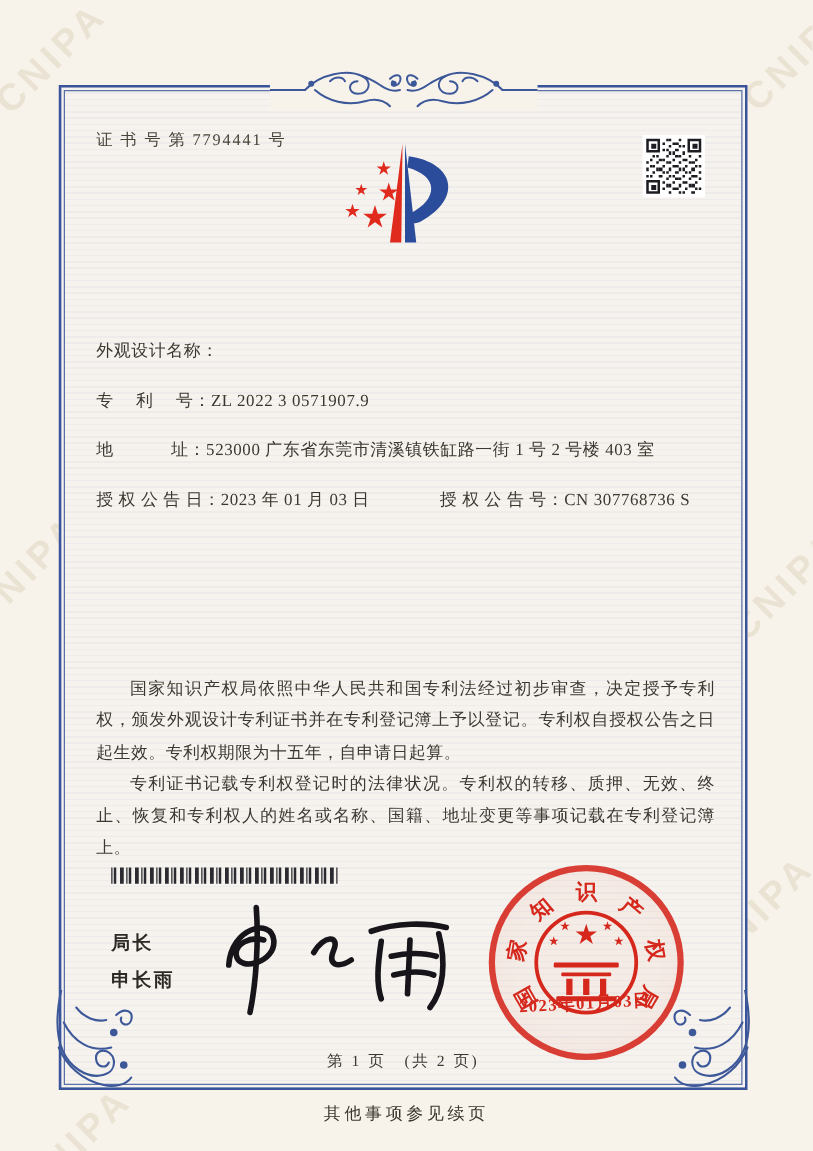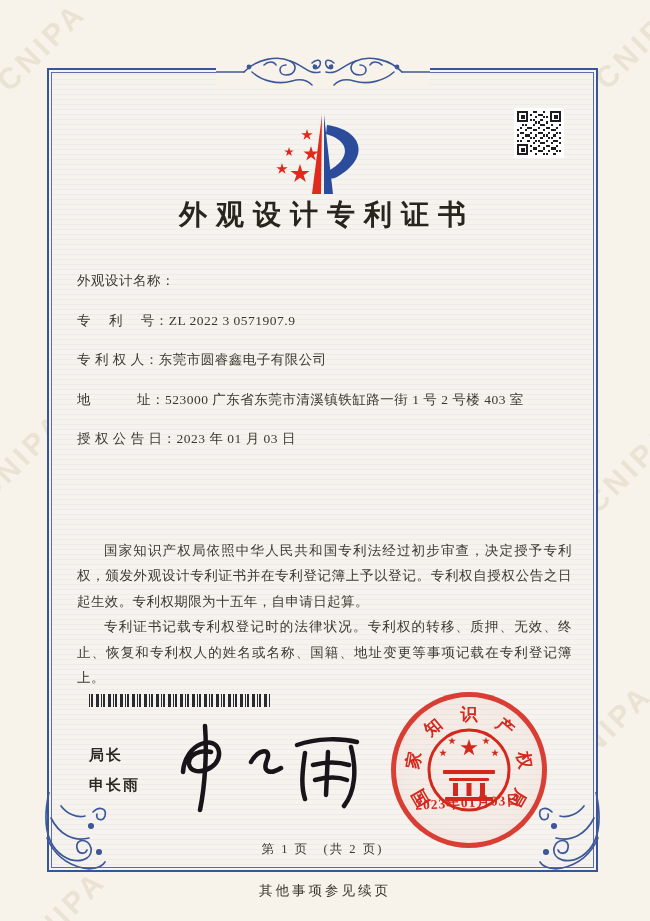--- a/index.html
+++ b/index.html
@@ -142,20 +142,21 @@
         <path d="M12,26 C20,42 34,50 50,46"></path>
         <path d="M8,46 C14,60 26,72 44,76 C52,78 62,76 66,70"></path>
         <path d="M22,14 C28,22 38,26 46,24"></path>
         <circle cx="52" cy="34" r="2.2" fill="#3d5899"></circle>
         <circle cx="60" cy="60" r="2.2" fill="#3d5899"></circle>
         <path d="M54,20 C60,14 68,16 66,24 C64,30 56,28 58,22"></path>
       </g>
     </svg>
   </div>
 
+  <div class="cert-no">证 书 号 第 7794441 号</div>
 
   <div class="qr">
     <div class="finder tl"></div>
     <div class="finder tr"></div>
     <div class="finder bl"></div>
   <div class="cell" style="left: 3px; top: 21.2px; width: 2.2px; height: 2.2px;"></div>
       <div class="cell" style="left: 3px; top: 26.4px; width: 2.2px; height: 2.2px;"></div>
       <div class="cell" style="left: 3px; top: 31.6px; width: 2.2px; height: 2.2px;"></div>
       <div class="cell" style="left: 5.6px; top: 18.6px; width: 2.2px; height: 2.2px;"></div>
       <div class="cell" style="left: 5.6px; top: 23.8px; width: 2.2px; height: 2.2px;"></div>
@@ -256,41 +257,40 @@
       <polygon points="57,3 57,82 66,82" fill="#2b4b9b"></polygon>
       <path d="M60,13 C96,18 104,46 70,65 C62,69 58,65 61,59 C84,47 84,29 59,22 Z" fill="#2b4b9b"></path>
       <use href="#star" transform="translate(40,23) scale(6)" fill="#e02a1d"></use>
       <use href="#star" transform="translate(22,40) scale(5)" fill="#e02a1d"></use>
       <use href="#star" transform="translate(44,42) scale(8)" fill="#e02a1d"></use>
       <use href="#star" transform="translate(15,57) scale(6)" fill="#e02a1d"></use>
       <use href="#star" transform="translate(33,62) scale(10)" fill="#e02a1d"></use>
     </svg>
   </div>
 
-  <div class="title">外观设计专利证书</div>
 
   <div class="fields">
     <div class="field-row">
       <span class="lbl">外观设计名称：</span>
     </div>
     <div class="field-row">
       <span class="lbl">专　 利　 号：</span>
       <span class="val">ZL 2022 3 0571907.9</span>
     </div>
     <div class="field-row">
-      <span class="lbl">专 利 权 人：</span>
-      <span class="val">东莞市圆睿鑫电子有限公司</span>
-    </div>
-    <div class="field-row">
       <span class="lbl">地　　　 址：</span>
       <span class="val">523000 广东省东莞市清溪镇铁缸路一街 1 号 2 号楼 403 室</span>
     </div>
     <div class="field-row">
       <span class="lbl">授 权 公 告 日：</span>
       <span class="val">2023 年 01 月 03 日</span>
+      <span class="grant-pair2">
+        <span class="lbl">授 权 公 告 号：</span>
+        <span class="val">CN 307768736 S</span>
+      </span>
     </div>
   </div>
 
   <div class="paras">
     <p>国家知识产权局依照中华人民共和国专利法经过初步审查，决定授予专利权，颁发外观设计专利证书并在专利登记簿上予以登记。专利权自授权公告之日起生效。专利权期限为十五年，自申请日起算。</p>
     <p>专利证书记载专利权登记时的法律状况。专利权的转移、质押、无效、终止、恢复和专利权人的姓名或名称、国籍、地址变更等事项记载在专利登记簿上。</p>
   </div>
 
   <div class="barcode">
       <span style="width: 1px; margin-right: 1px;"></span>

